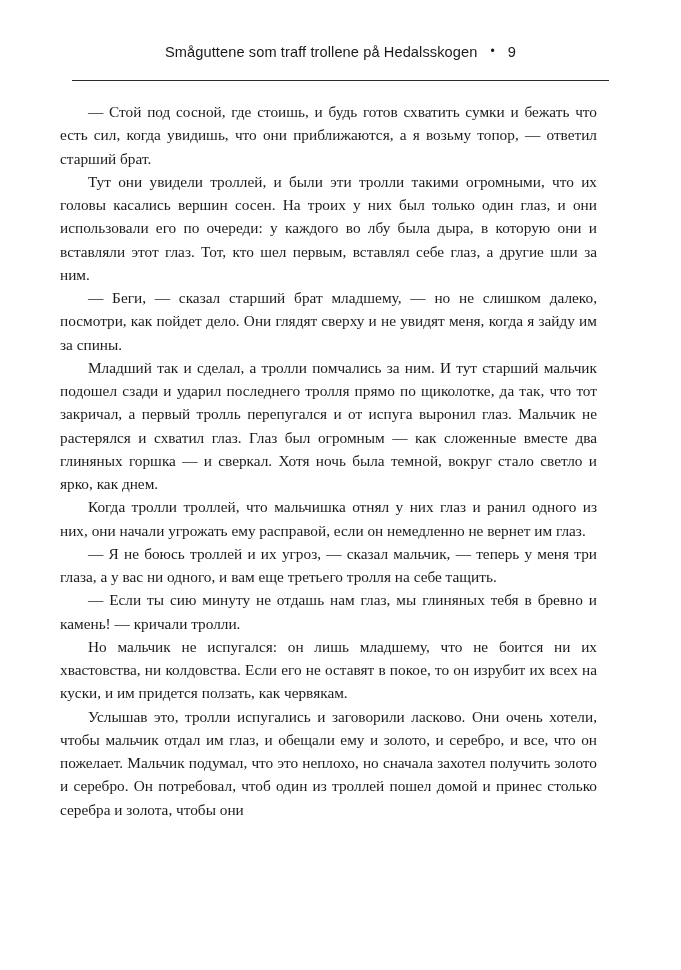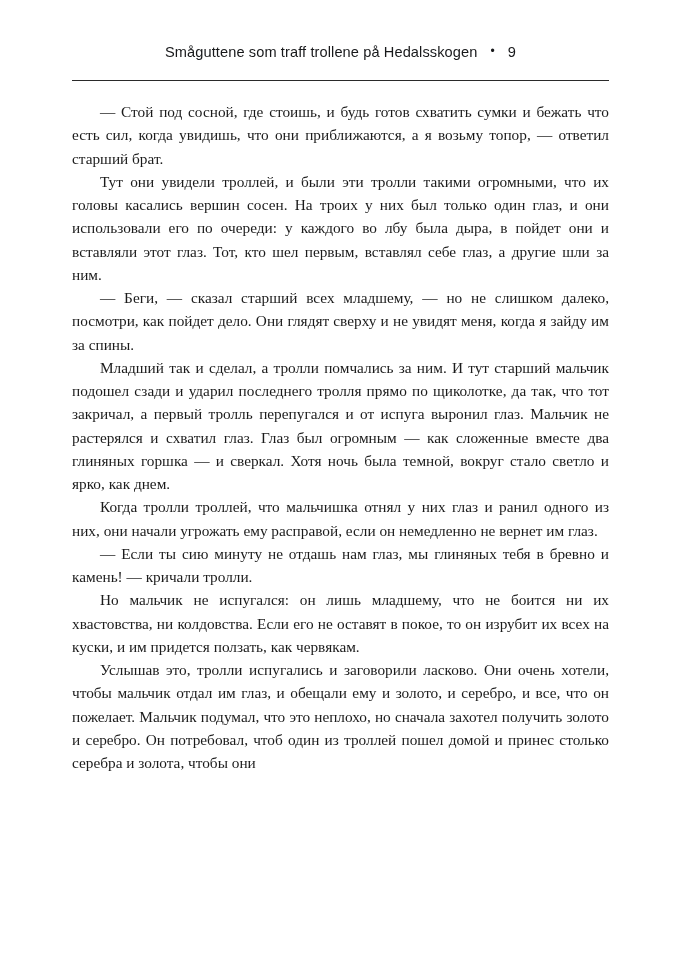--- a/index.html
+++ b/index.html
@@ -53,21 +53,21 @@
   .rule {
     position: absolute;
     left: 72px;
     top: 80px;
     width: 537px;
     height: 1px;
     background: #2a2a2a;
   }
   .body-text {
     position: absolute;
-    left: 72px;
+    left: 60px;
     top: 100px;
     width: 537px;
     font-size: 15.3px;
     line-height: 23.25px;
     text-align: justify;
     text-justify: inter-word;
     hyphens: manual;
   }
   .body-text p {
     margin: 0;
@@ -85,22 +85,23 @@
   <div class="running-head">
     <span class="rh-title">Småguttene som traff trollene på Hedalsskogen</span>
     <span class="rh-sep">•</span>
     <span class="rh-page">9</span>
   </div>
 
   <div class="rule"></div>
 
   <div class="body-text">
     <p>— Стой под сосной, где стоишь, и будь готов схватить сумки и бежать что есть сил, когда увидишь, что они приближаются, а я возьму топор, — ответил старший брат.</p>
-    <p>Тут они увидели троллей, и были эти тролли такими огромными, что их головы касались вершин сосен. На троих у них был только один глаз, и они использовали его по очереди: у каждого во лбу была дыра, в пойдет они и вставляли этот глаз. Тот, кто шел первым, вставлял себе глаз, а другие шли за ним.</p>
-    <p>— Беги, — сказал старший всех младшему, — но не слишком далеко, посмотри, как пойдет дело. Они глядят сверху и не увидят меня, когда я зайду им за спины.</p>
+    <p>Тут они увидели троллей, и были эти тролли такими огромными, что их головы касались вершин сосен. На троих у них был только один глаз, и они использовали его по очереди: у каждого во лбу была дыра, в которую они и вставляли этот глаз. Тот, кто шел первым, вставлял себе глаз, а другие шли за ним.</p>
+    <p>— Беги, — сказал старший брат младшему, — но не слишком далеко, посмотри, как пойдет дело. Они глядят сверху и не увидят меня, когда я зайду им за спины.</p>
     <p>Младший так и сделал, а тролли помчались за ним. И тут старший мальчик подошел сзади и ударил последнего тролля прямо по щиколотке, да так, что тот закричал, а первый тролль перепугался и от испуга выронил глаз. Мальчик не растерялся и схватил глаз. Глаз был огромным — как сложенные вместе два глиняных горшка — и сверкал. Хотя ночь была темной, вокруг стало светло и ярко, как днем.</p>
     <p>Когда тролли троллей, что мальчишка отнял у них глаз и ранил одного из них, они начали угрожать ему расправой, если он немедленно не вернет им глаз.</p>
+    <p>— Я не боюсь троллей и их угроз, — сказал мальчик, — теперь у меня три глаза, а у вас ни одного, и вам еще третьего тролля на себе тащить.</p>
     <p>— Если ты сию минуту не отдашь нам глаз, мы глиняных тебя в бревно и камень! — кричали тролли.</p>
     <p>Но мальчик не испугался: он лишь младшему, что не боится ни их хвастовства, ни колдовства. Если его не оставят в покое, то он изрубит их всех на куски, и им придется ползать, как червякам.</p>
     <p>Услышав это, тролли испугались и заговорили ласково. Они очень хотели, чтобы мальчик отдал им глаз, и обещали ему и золото, и серебро, и все, что он пожелает. Мальчик подумал, что это неплохо, но сначала захотел получить золото и серебро. Он потребовал, чтоб один из троллей пошел домой и принес столько серебра и золота, чтобы они</p>
   </div>
 
 </div>
 
 </body></html>

